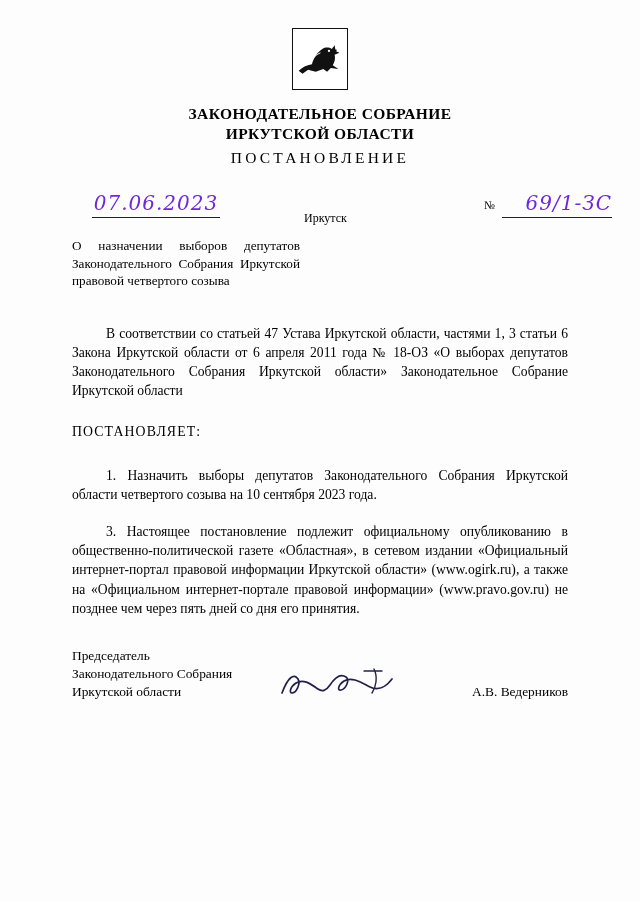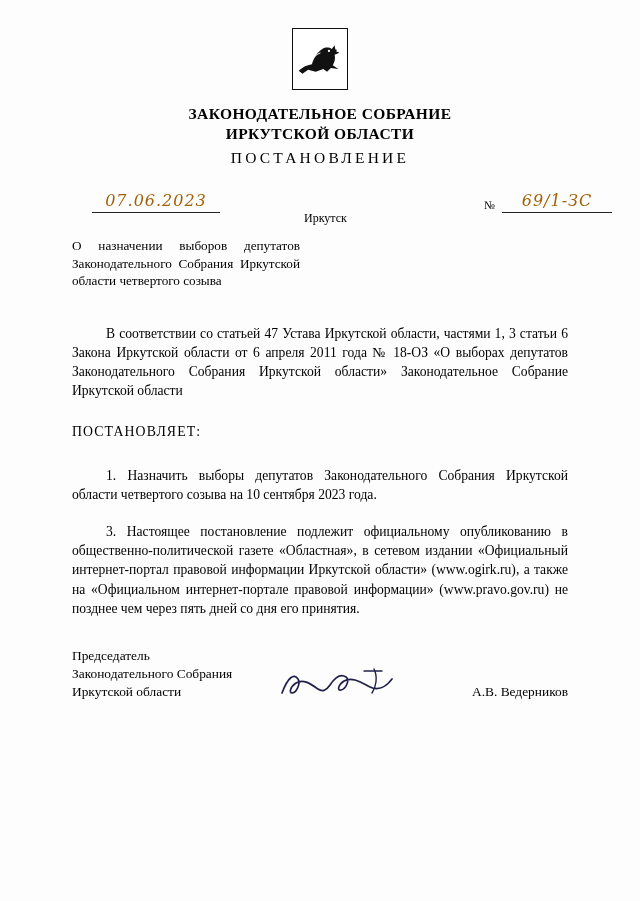--- a/index.html
+++ b/index.html
@@ -61,22 +61,22 @@
 
   
   .meta-row {
     position: relative;
     margin-top: 22px;
     height: 34px;
   }
   .handwriting {
     font-family: "DejaVu Serif", serif;
     font-style: italic;
-    font-size: 16px;
-    color: #a16207;
+    font-size: 20px;
+    color: #6d28d9;
     letter-spacing: 1px;
   }
   .date-field {
     position: absolute;
     left: 20px;
     top: 0;
     width: 128px;
     border-bottom: 1px solid #222;
     padding-bottom: 2px;
     text-align: center;
@@ -93,21 +93,21 @@
     top: 8px;
     font-size: 11.5px;
   }
   .num-field {
     position: absolute;
     left: 430px;
     top: 0;
     width: 110px;
     border-bottom: 1px solid #222;
     padding-bottom: 2px;
-    text-align: center;
+    text-align: right;
   }
 
   
   .subject {
     margin-top: 12px;
     width: 228px;
     font-size: 13.2px;
     line-height: 17.5px;
     text-align: justify;
     text-align-last: left;
@@ -178,21 +178,21 @@
     <div class="title-line3">ПОСТАНОВЛЕНИЕ</div>
   </div>
 
   <div class="meta-row">
     <div class="date-field handwriting">07.06.2023</div>
     <div class="city-label">Иркутск</div>
     <div class="num-sign">№</div>
     <div class="num-field handwriting">69/1-ЗС</div>
   </div>
 
-  <div class="subject">О назначении выборов депутатов Законодательного Собрания Иркутской области четвертого созыва</div>
+  <div class="subject">О назначении выборов депутатов Законодательного Собрания Иркутской правовой четвертого созыва</div>
 
   <div class="body">
     <div class="para">В соответствии со статьей 47 Устава Иркутской области, частями 1, 3 статьи 6 Закона Иркутской области от 6 апреля 2011 года № 18-ОЗ «О выборах депутатов Законодательного Собрания Иркутской области» Законодательное Собрание Иркутской области</div>
     <div class="resolves">ПОСТАНОВЛЯЕТ:</div>
     <div class="para">1. Назначить выборы депутатов Законодательного Собрания Иркутской области четвертого созыва на 10 сентября 2023 года.</div>
     <div class="para">3. Настоящее постановление подлежит официальному опубликованию в общественно-политической газете «Областная», в сетевом издании «Официальный интернет-портал правовой информации Иркутской области» (www.ogirk.ru), а также на «Официальном интернет-портале правовой информации» (www.pravo.gov.ru) не позднее чем через пять дней со дня его принятия.</div>
   </div>
 
   <div class="sign-block">
     <div class="sign-left">

